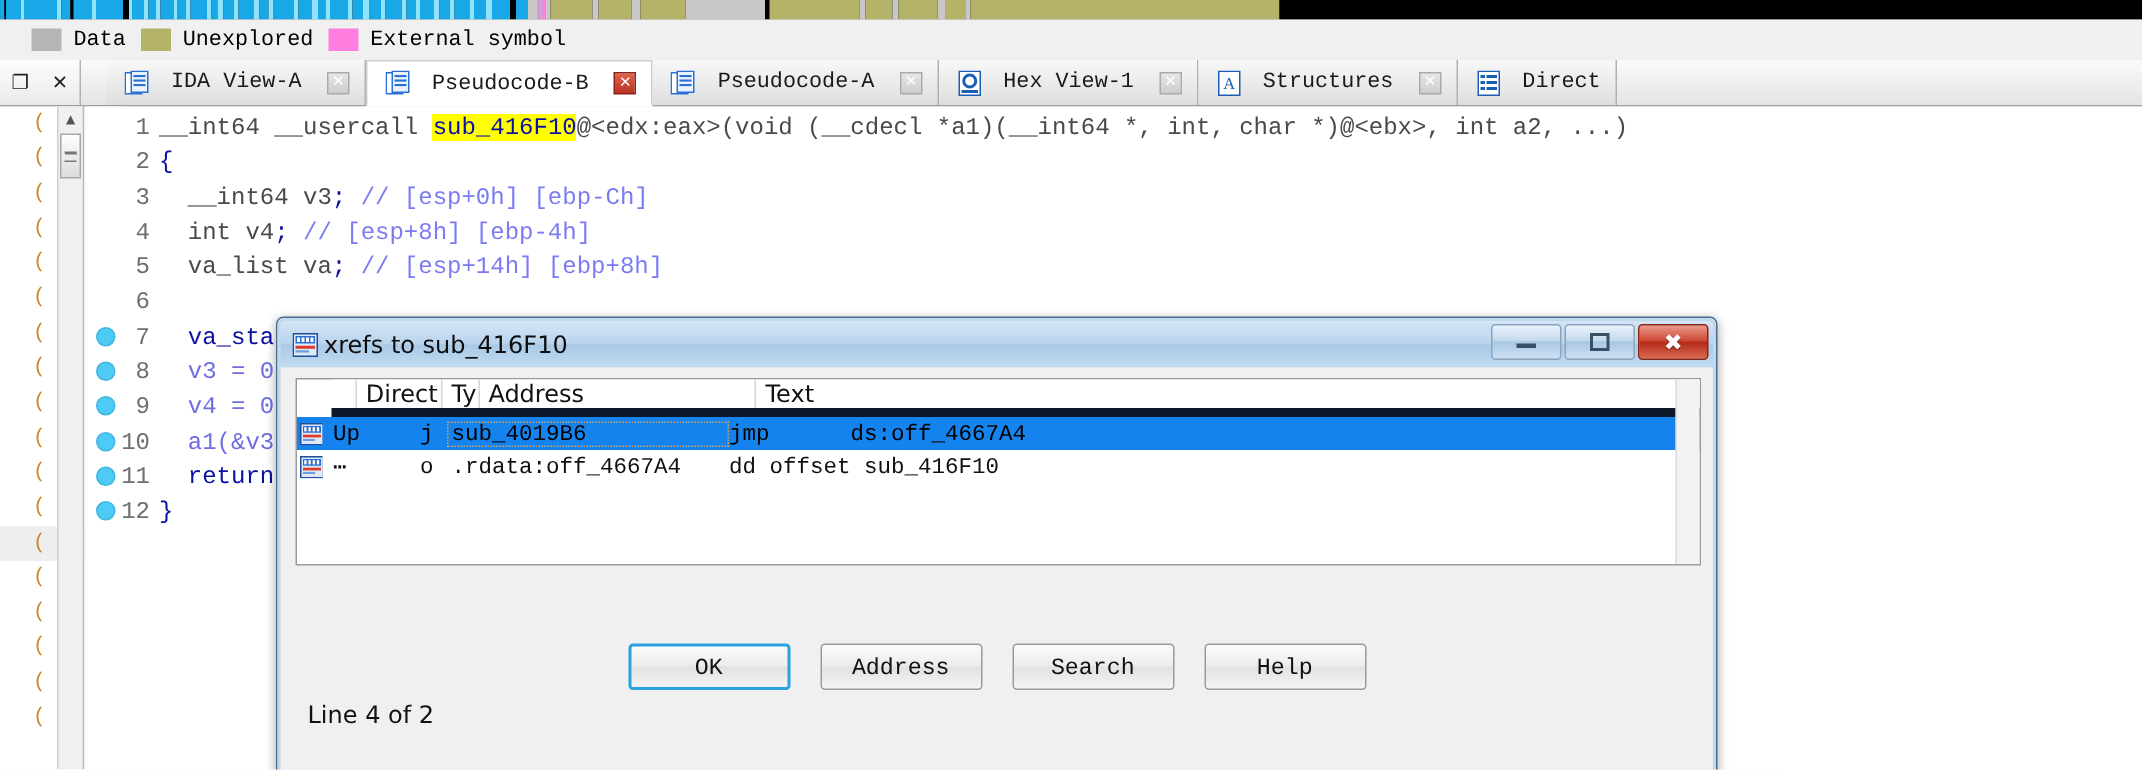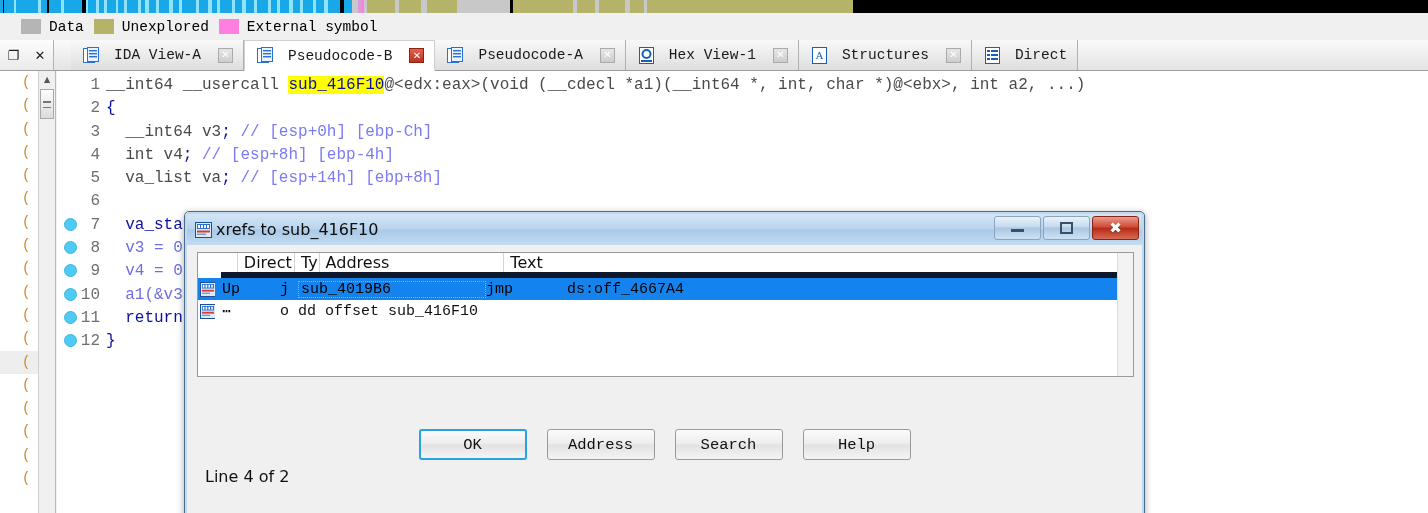--- a/index.html
+++ b/index.html
@@ -480,21 +480,21 @@
                   </svg></span></div><div class="cell c1">Up</div><div class="cell c2">j</div><div class="cell c3">sub_4019B6</div><div class="cell c4">jmp      ds:off_4667A4</div></div>
             <div class="xrow"><div class="cell c0"><span class="xicon"><svg width="16" height="15" viewBox="0 0 16 15">
                     <rect x="0.5" y="0.5" width="15" height="14" fill="#dfe9f5" stroke="#1d4f9c"></rect>
                     <rect x="2" y="2" width="12" height="4.5" fill="#2a6fd4"></rect>
                     <rect x="2.8" y="2.8" width="1.6" height="2.8" fill="#fff"></rect>
                     <rect x="5.6" y="2.8" width="1.6" height="2.8" fill="#fff"></rect>
                     <rect x="8.4" y="2.8" width="1.6" height="2.8" fill="#fff"></rect>
                     <rect x="11.2" y="2.8" width="1.6" height="2.8" fill="#fff"></rect>
                     <rect x="2" y="7.8" width="12" height="1.8" fill="#e03a2a"></rect>
                     <rect x="2" y="10.6" width="8" height="1.4" fill="#6aa0e0"></rect>
-                  </svg></span></div><div class="cell c1">⋯</div><div class="cell c2">o</div><div class="cell c4">dd offset sub_416F10</div></div>
+                  </svg></span></div><div class="cell c1">⋯</div><div class="cell c2">o</div><div class="cell c3">.rdata:off_4667A4</div><div class="cell c4">dd offset sub_416F10</div></div>
           </div>
         <div class="xscroll"></div>
       </div>
 
       <div class="dlg-buttons" id="dbtns">
           <div class="dbtn default">OK</div>
           <div class="dbtn">Address</div>
           <div class="dbtn">Search</div>
           <div class="dbtn">Help</div>
         </div>

